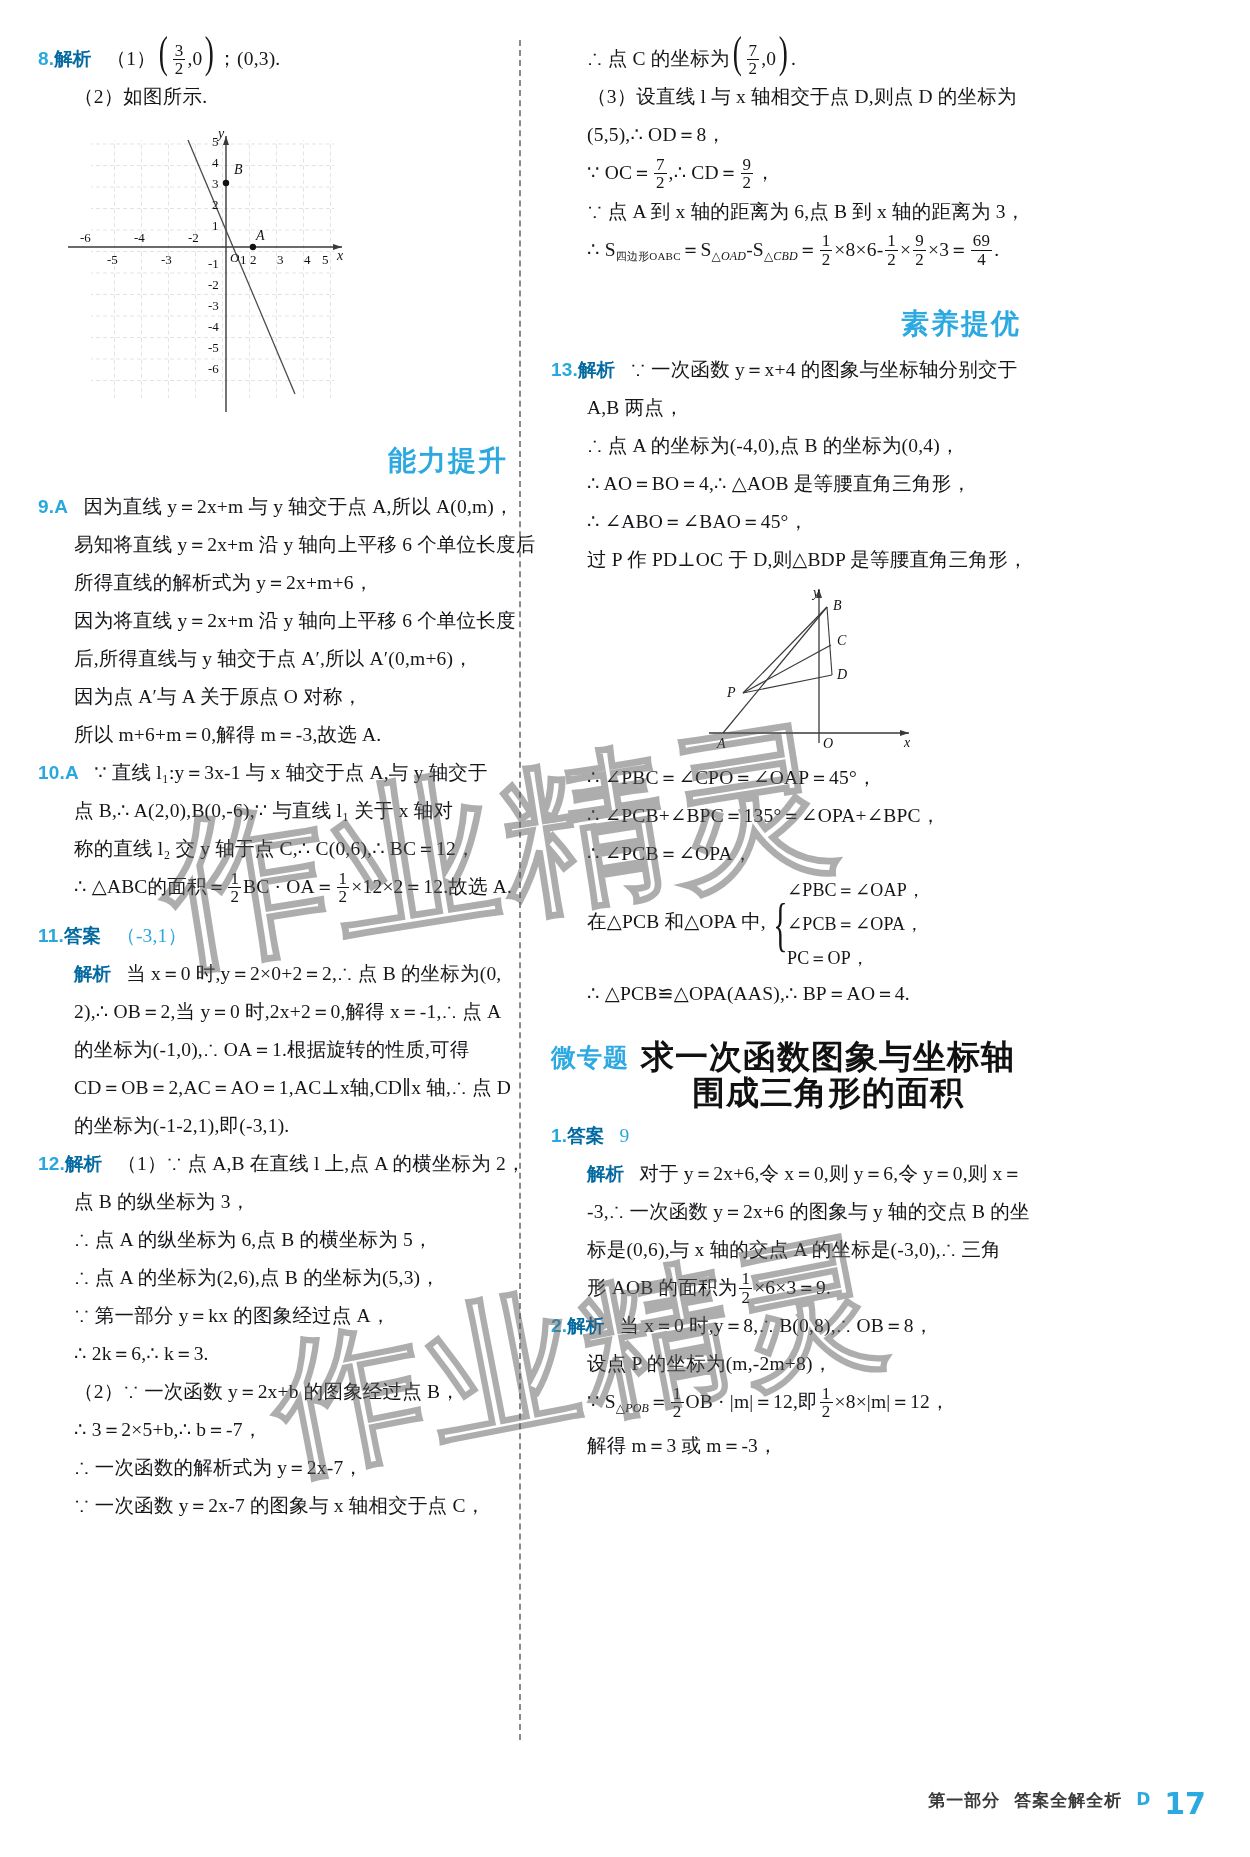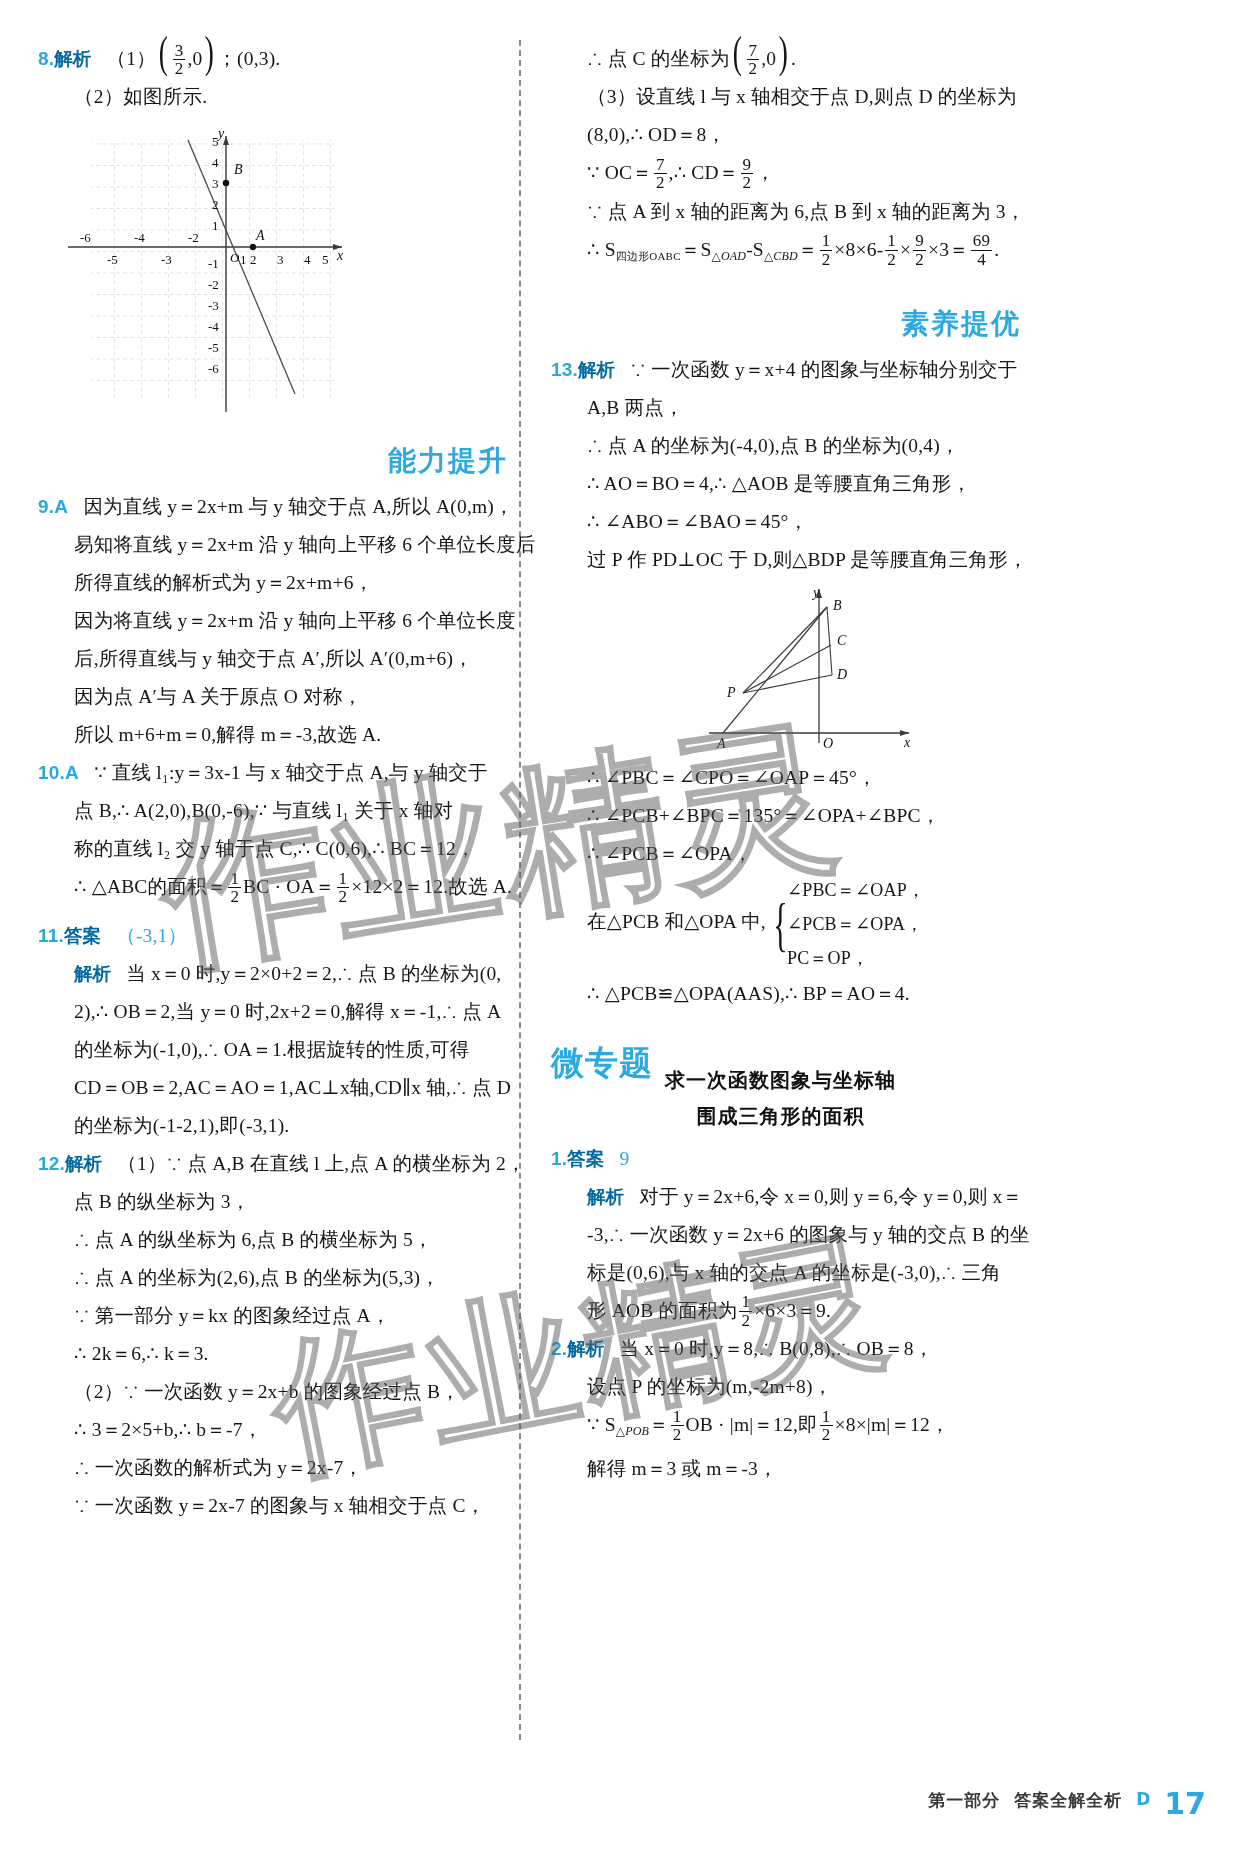--- a/index.html
+++ b/index.html
@@ -86,33 +86,32 @@
     text-align:right;
   }
 
   
   .wzt{margin-top:26px;margin-bottom:6px;}
   .wzt-row{display:flex;align-items:flex-start;gap:12px;justify-content:flex-start;}
   .wzt-tag{
     color:#2ca9e1;
     font-family:Liberation Mono, monospace;
     font-weight:700;
-    font-size:33px;
+    font-size:25px;
     letter-spacing:1px;
     white-space:nowrap;
     padding-top:2px;
   }
   .wzt-title{
     font-family:"DejaVu Sans","Liberation Sans",sans-serif;
     font-weight:700;
-    font-size:20px;
+    font-size:33px;
     color:#111;
     letter-spacing:1px;
     line-height:36px;
-    margin-top:23px;
   }
   .wzt-title .l2{display:block;text-align:center;}
 
   
   .fig1{margin:6px 0 4px 22px;}
   .fig2{margin:4px 0 2px 150px;}
 
   
   .sys{display:inline-flex;align-items:center;vertical-align:middle;}
   .sys .brace{
@@ -290,21 +289,21 @@
     <div class="line ind1">∵ 一次函数 y＝2x-7 的图象与 x 轴相交于点 C，</div>
 
   </div>
 
   <div class="col col-right">
 
     <div class="line ind1">
       <span>∴ 点 C 的坐标为</span><span class="bigp">(</span><span class="frac"><span class="n">7</span><span class="d">2</span></span><span>,0</span><span class="bigp">)</span><span>.</span>
     </div>
     <div class="line ind1">（3）设直线 l 与 x 轴相交于点 D,则点 D 的坐标为</div>
-    <div class="line ind1">(8,0),∴ OD＝8，</div>
+    <div class="line ind1">(5,5),∴ OD＝8，</div>
     <div class="line ind1">
       <span>∵ OC＝</span><span class="frac"><span class="n">7</span><span class="d">2</span></span><span>,∴ CD＝</span><span class="frac"><span class="n">9</span><span class="d">2</span></span><span>，</span>
     </div>
     <div class="line ind1">∵ 点 A 到 x 轴的距离为 6,点 B 到 x 轴的距离为 3，</div>
     <div class="line ind1">
       <span>∴ S</span><span class="subcn">四边形OABC</span><span>＝S</span><span class="sub">△OAD</span><span>-S</span><span class="sub">△CBD</span><span>＝</span><span class="frac"><span class="n">1</span><span class="d">2</span></span><span>×8×6-</span><span class="frac"><span class="n">1</span><span class="d">2</span></span><span>×</span><span class="frac"><span class="n">9</span><span class="d">2</span></span><span>×3＝</span><span class="frac"><span class="n">69</span><span class="d">4</span></span><span>.</span>
     </div>
 
     <div class="sec-head" style="margin-top:30px;">素养提优</div>
 

